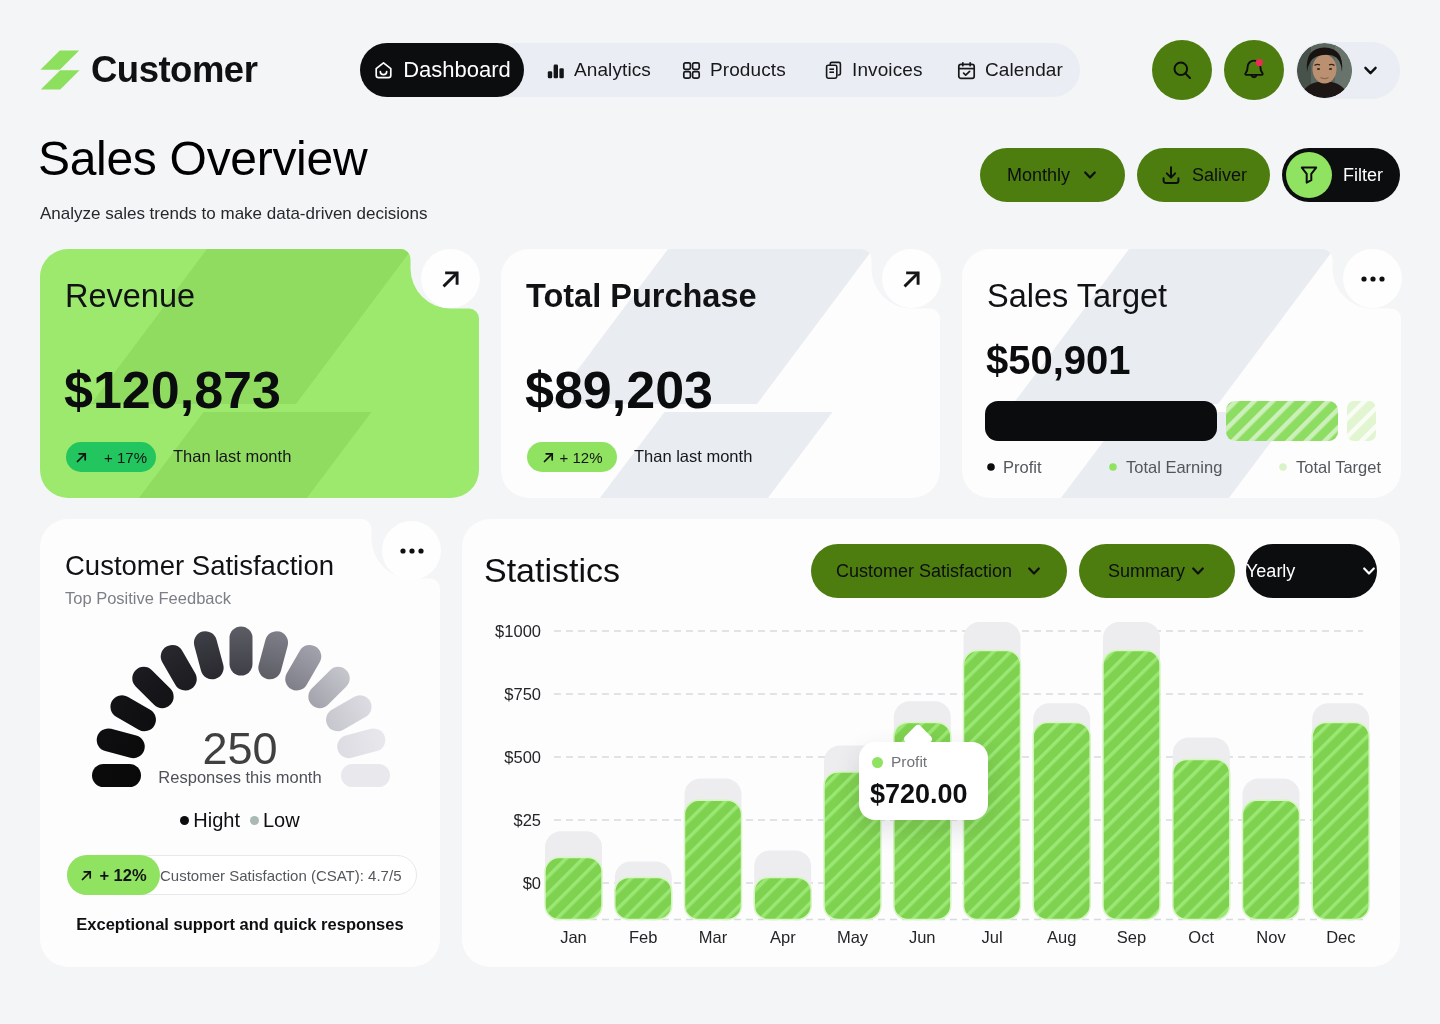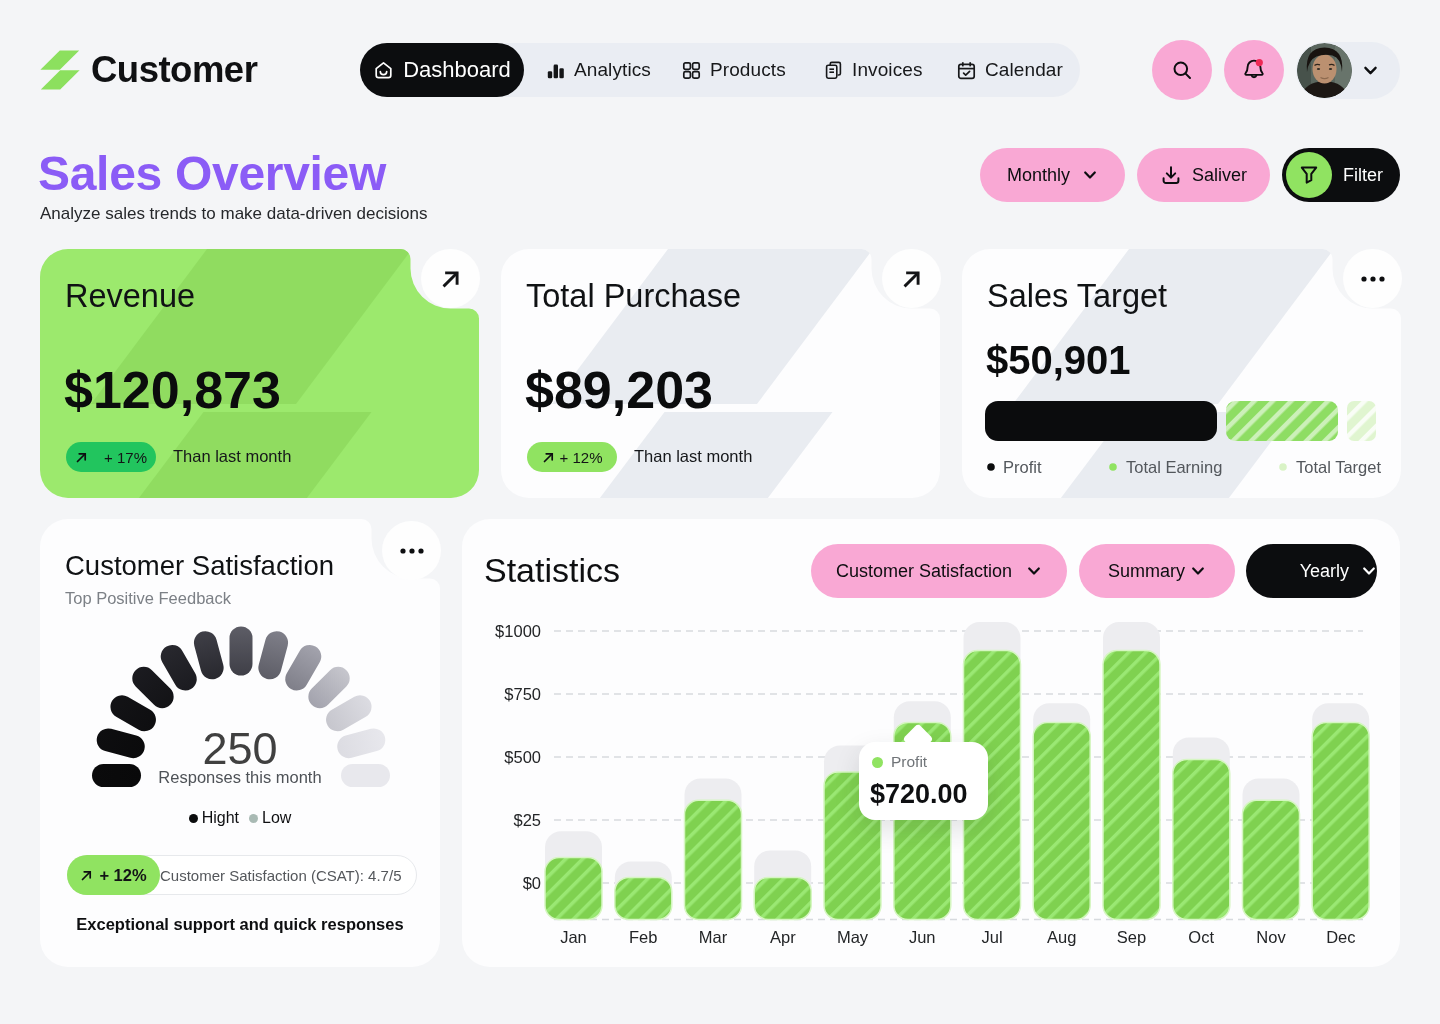--- a/index.html
+++ b/index.html
@@ -1,19 +1,19 @@
 <!DOCTYPE html>
 <html><head><meta charset="utf-8"><title>Saliver</title><style>
 * { margin:0; padding:0; box-sizing:border-box; }
 html,body { width:1440px; height:1024px; background:#f4f5f7; font-family:"Liberation Sans", sans-serif; color:#0d0e10; overflow:hidden; }
 .abs { position:absolute; }
 .card { position:absolute; }
 .card > svg.bg { position:absolute; left:0; top:0; }
 .cbtn { position:absolute; background:#fefefe; border-radius:50%; display:flex; align-items:center; justify-content:center; }
-.pill { position:absolute; background:#f9a8d4; border-radius:27px; display:flex; align-items:center; justify-content:center; }
+.pill { position:absolute; background:#4d7c0f; border-radius:27px; display:flex; align-items:center; justify-content:center; }
 .navitem { position:absolute; display:flex; align-items:center; gap:8px; font-size:19px; color:#17181a; letter-spacing:0.1px; }
 </style></head>
 <body style="position:relative">
 
 <div class="abs" style="left:40px;top:50px;width:40px;height:40px"><svg width="40" height="40" viewBox="0 0 40 40">
       <polygon points="19.8,0.4 39.2,0.4 19.8,19.7 0.4,19.7" fill="#8ce05e"></polygon>
       <polygon points="20.2,20.3 39.6,20.3 20.2,39.6 0.8,39.6" fill="#8ce05e"></polygon>
     </svg></div>
 <div class="abs" style="left:91px;top:49px;font-size:36.5px;font-weight:700;letter-spacing:-0.5px;color:#101113">Customer</div>
 <div class="abs" style="left:360px;top:43px;width:720px;height:54px;background:#eaedf3;border-radius:27px"></div>
@@ -99,21 +99,21 @@
         <path d="M17.5,22.5 q2.5,-1.8 5.5,-0.6" stroke="#2d241c" stroke-width="1.3" fill="none"></path>
         <path d="M32,21.9 q3,-1.2 5.5,0.6" stroke="#2d241c" stroke-width="1.3" fill="none"></path>
         <ellipse cx="21.5" cy="26" rx="1.7" ry="1.1" fill="#342e26"></ellipse>
         <ellipse cx="33.5" cy="26" rx="1.7" ry="1.1" fill="#342e26"></ellipse>
         <path d="M23.5,34.5 q4,2.2 8,0" stroke="#8d6a4f" stroke-width="1.4" fill="none"></path>
       </g>
     </svg></div>
 <div class="abs" style="left:1362px;top:62px"><svg width="17" height="17" viewBox="0 0 16 16">
       <polyline points="3.2,5.5 8,10.5 12.8,5.5" fill="none" stroke="#0d0e10" stroke-width="2.2" stroke-linecap="round" stroke-linejoin="round"></polyline>
     </svg></div>
-<div class="abs" style="left:38px;top:146px;font-size:48px;font-weight:700;letter-spacing:-0.3px;color:#8b5cf6">Sales Overview</div>
+<div class="abs" style="left:38px;top:131px;font-size:48px;font-weight:400;letter-spacing:-0.3px;color:#000000">Sales Overview</div>
 <div class="abs" style="left:40px;top:204px;font-size:17px;color:#26282b">Analyze sales trends to make data-driven decisions</div>
 <div class="pill" style="left:980px;top:148px;width:145px;height:54px;gap:12px">
     <span style="font-size:18px">Monthly</span>
     <svg width="16" height="16" viewBox="0 0 16 16">
       <polyline points="3.2,5.5 8,10.5 12.8,5.5" fill="none" stroke="#0d0e10" stroke-width="2.2" stroke-linecap="round" stroke-linejoin="round"></polyline>
     </svg>
   </div>
 <div class="pill" style="left:1137px;top:148px;width:133px;height:54px;gap:10px">
     <svg width="22" height="22" viewBox="0 0 22 22">
       <g fill="none" stroke="#0d0e10" stroke-width="2" stroke-linecap="round" stroke-linejoin="round">
@@ -180,21 +180,21 @@
       </g>
 </svg>
 <div class="cbtn" style="left:381px;top:0px;width:59px;height:59px">
       <svg width="18" height="18" viewBox="0 0 18 18">
         <g stroke="#141517" stroke-width="2.9" fill="none" stroke-linecap="square">
           <line x1="2.6" y1="15.4" x2="14.2" y2="3.8"></line>
           <polyline points="4.6,2.9 15.1,2.9 15.1,13.4" fill="none"></polyline>
         </g>
       </svg>
     </div>
-<div class="abs" style="left:25px;top:29px;font-size:32.5px;font-weight:400;color:#101214">Total Purchase</div>
+<div class="abs" style="left:25px;top:29px;font-size:32.5px;font-weight:700;color:#101214">Total Purchase</div>
 <div class="abs" style="left:24px;top:111px;font-size:52px;font-weight:700;color:#0b0c0d">$89,203</div>
 <div class="abs" style="left:26px;top:193px;width:90px;height:30px;background:#90e361;border-radius:15px;display:flex;align-items:center;justify-content:center;gap:5px">
       <svg width="13" height="13" viewBox="0 0 13 13" style="vertical-align:-1px">
         <g stroke="#0d0e10" stroke-width="1.7" fill="none" stroke-linecap="round">
           <line x1="2.5" y1="10.5" x2="10" y2="3"></line>
           <polyline points="4.2,2.8 10.2,2.8 10.2,8.8"></polyline>
         </g>
       </svg>
       <span style="font-size:15px;color:#131416">+ 12%</span>
     </div>
@@ -317,21 +317,21 @@
         <rect x="-11.5" y="-149" width="23" height="49" rx="11.5" fill="url(#gd6)" transform="rotate(0 160 160.5) translate(160 160.5)"></rect>
         <rect x="-11.5" y="-149" width="23" height="49" rx="11.5" fill="url(#gd7)" transform="rotate(15 160 160.5) translate(160 160.5)"></rect>
         <rect x="-11.5" y="-149" width="23" height="49" rx="11.5" fill="url(#gd8)" transform="rotate(30 160 160.5) translate(160 160.5)"></rect>
         <rect x="-11.5" y="-149" width="23" height="49" rx="11.5" fill="url(#gd9)" transform="rotate(45 160 160.5) translate(160 160.5)"></rect>
         <rect x="-11.5" y="-149" width="23" height="49" rx="11.5" fill="url(#gd10)" transform="rotate(60 160 160.5) translate(160 160.5)"></rect>
         <rect x="-11.5" y="-149" width="23" height="49" rx="11.5" fill="url(#gd11)" transform="rotate(75 160 160.5) translate(160 160.5)"></rect>
         <rect x="-11.5" y="-149" width="23" height="49" rx="11.5" fill="url(#gd12)" transform="rotate(90 160 160.5) translate(160 160.5)"></rect>
       </svg></div>
 <div class="abs" style="left:0;top:204px;width:400px;text-align:center;font-size:45px;font-weight:400;color:#404040">250</div>
 <div class="abs" style="left:0;top:249px;width:400px;text-align:center;font-size:16.5px;color:#4e5257">Responses this month</div>
-<div class="abs" style="left:0;top:290px;width:400px;display:flex;justify-content:center;align-items:center;gap:4px;font-size:16px;font-weight:500;color:#0e0f11">
+<div class="abs" style="left:0;top:290px;width:400px;display:flex;justify-content:center;align-items:center;gap:4px;font-size:20px;font-weight:500;color:#0e0f11">
 <span style="width:9px;height:9px;border-radius:50%;background:#0b0c0d;display:inline-block"></span>
       <span>Hight</span>
 <span style="width:9px;height:9px;border-radius:50%;background:#a9bab4;display:inline-block;margin-left:6px"></span>
       <span>Low</span>
     </div>
 <div class="abs" style="left:27px;top:336px;width:350px;height:40px;border:1px solid #e7e9ec;background:#fff;border-radius:20px"></div>
 <div class="abs" style="left:27px;top:336px;width:93px;height:40px;background:#90e361;border-radius:20px;display:flex;align-items:center;justify-content:center;gap:6px">
       <svg width="13" height="13" viewBox="0 0 13 13" style="vertical-align:-1px">
         <g stroke="#0d0e10" stroke-width="1.7" fill="none" stroke-linecap="round">
           <line x1="2.5" y1="10.5" x2="10" y2="3"></line>
@@ -408,21 +408,21 @@
       <svg width="16" height="16" viewBox="0 0 16 16">
         <polyline points="3.2,5.5 8,10.5 12.8,5.5" fill="none" stroke="#0d0e10" stroke-width="2.2" stroke-linecap="round" stroke-linejoin="round"></polyline>
       </svg>
     </div>
 <div class="pill" style="left:617px;top:25px;width:156px;height:54px;gap:5px">
       <span style="font-size:18px">Summary</span>
       <svg width="16" height="16" viewBox="0 0 16 16">
         <polyline points="3.2,5.5 8,10.5 12.8,5.5" fill="none" stroke="#0d0e10" stroke-width="2.2" stroke-linecap="round" stroke-linejoin="round"></polyline>
       </svg>
     </div>
-<div class="abs" style="left:784px;top:25px;width:131px;height:54px;background:#0c0d0f;border-radius:27px;display:flex;align-items:center;justify-content:flex-end;gap:12px">
+<div class="abs" style="left:784px;top:25px;width:131px;height:54px;background:#0c0d0f;border-radius:27px;display:flex;align-items:center;justify-content:space-between;gap:12px">
       <span style="color:#fff;font-size:18px">Yearly</span>
       <svg width="16" height="16" viewBox="0 0 16 16">
         <polyline points="3.2,5.5 8,10.5 12.8,5.5" fill="none" stroke="#fff" stroke-width="2.2" stroke-linecap="round" stroke-linejoin="round"></polyline>
       </svg>
     </div>
 <div class="abs" style="left:397px;top:223px;width:129px;height:78px;background:#fff;border-radius:16px;box-shadow:0 10px 26px rgba(40,45,50,0.13)"></div>
 <div class="abs" style="left:445px;top:209px;width:22px;height:22px;background:#fff;transform:rotate(45deg);border-radius:4px"></div>
 <div class="abs" style="left:410px;top:234px;display:flex;align-items:center;gap:8px">
       <span style="width:11px;height:11px;border-radius:50%;background:#90e361"></span>
       <span style="font-size:15.5px;color:#707478">Profit</span>

